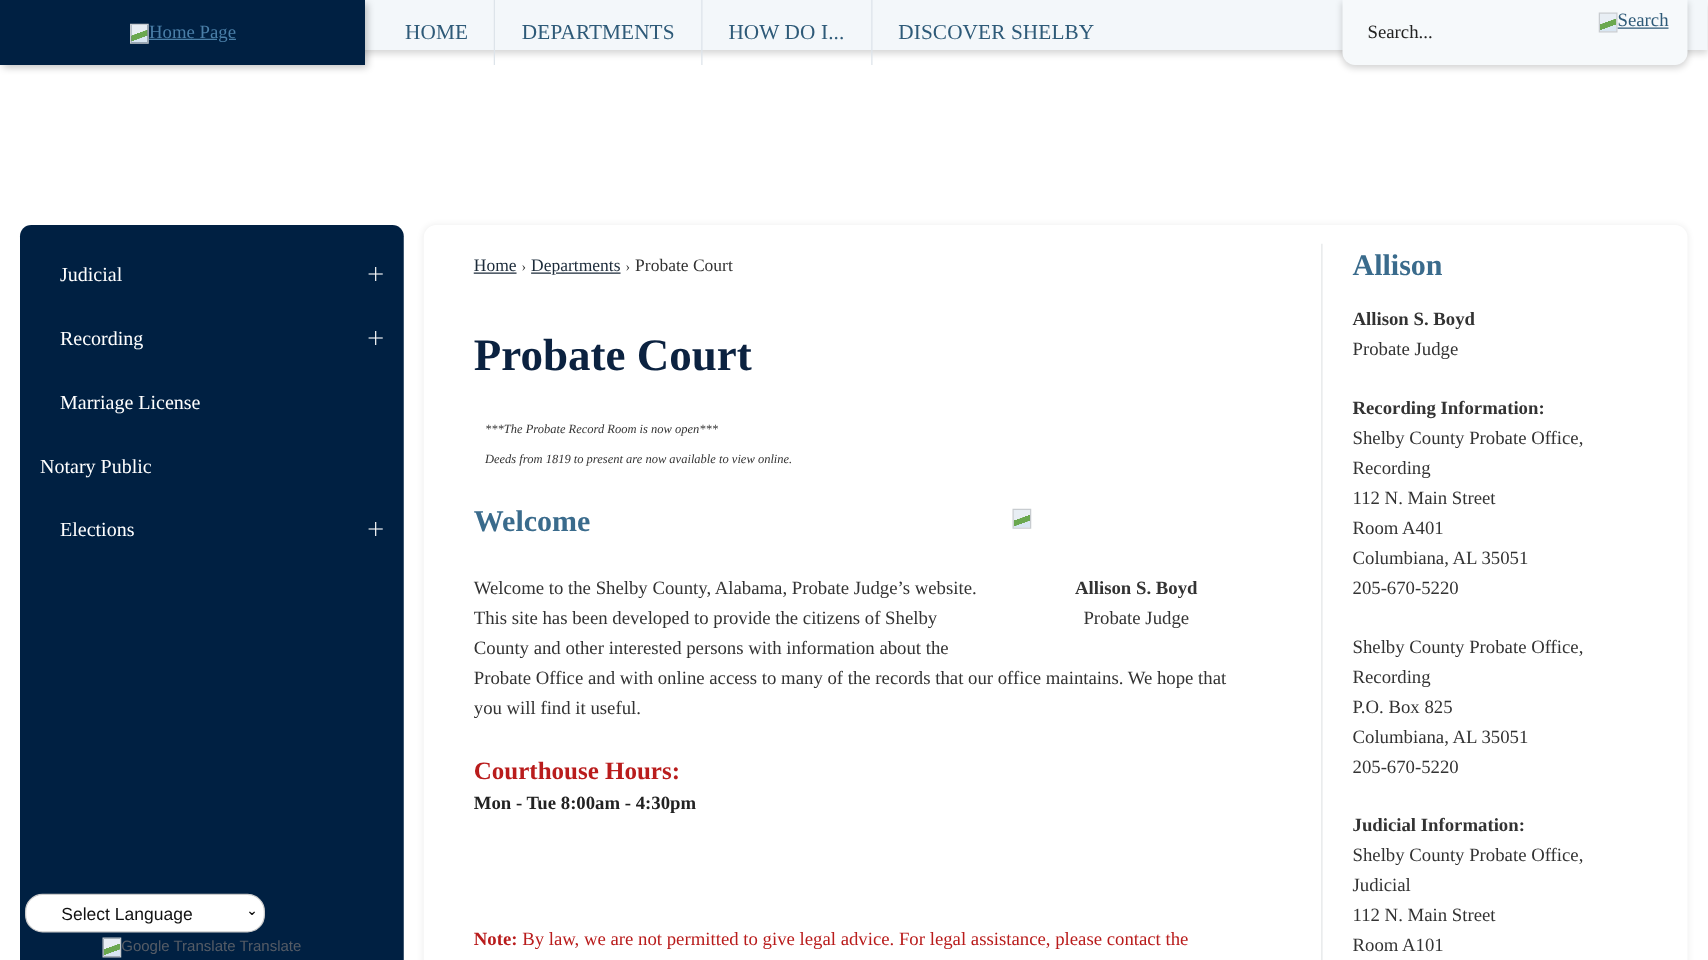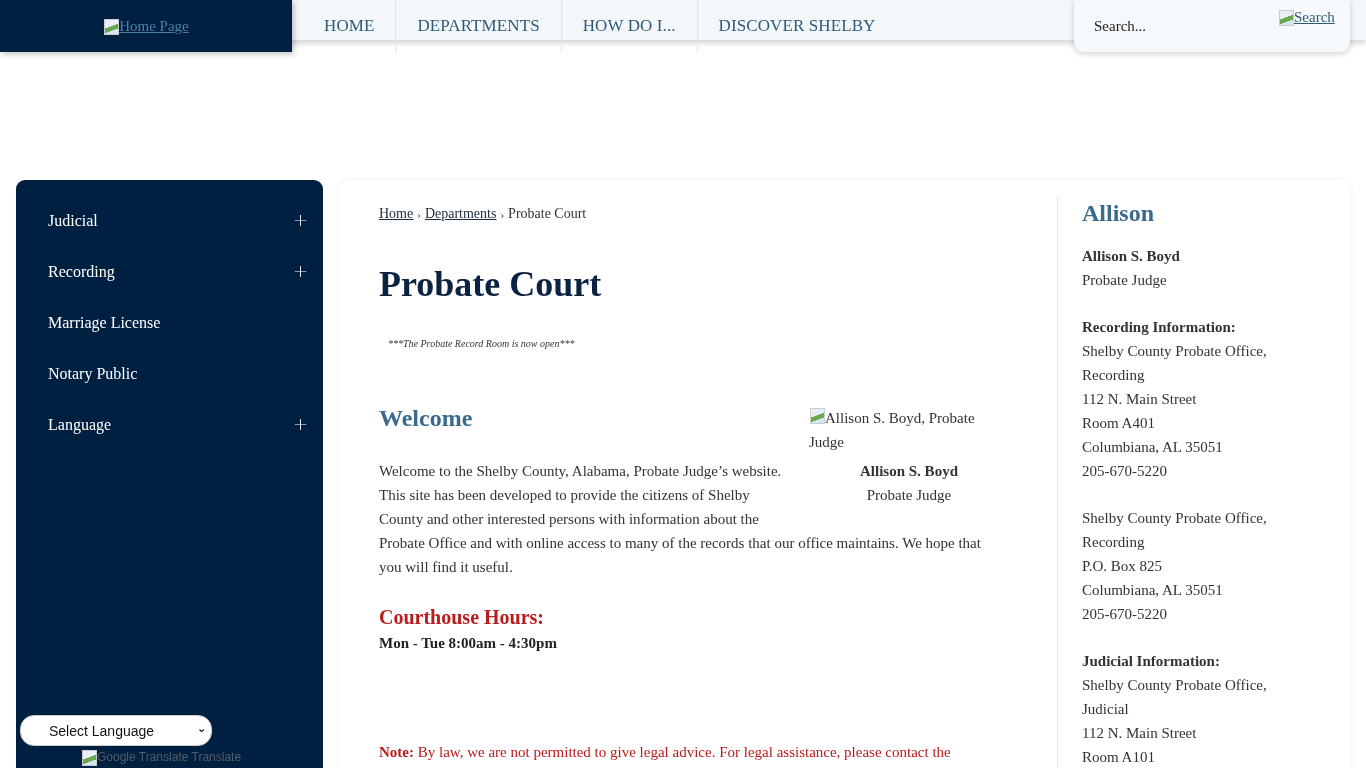--- a/index.html
+++ b/index.html
@@ -81,25 +81,25 @@
     <span>Judicial</span>
     <span class="side-plus">+</span>
   </div>
   <div class="side-item" style="top:67px;">
     <span>Recording</span>
     <span class="side-plus">+</span>
   </div>
   <div class="side-item" style="top:118px;">
     <span>Marriage License</span>
   </div>
-  <div class="side-item" style="top:169px;">
+  <div class="side-item" style="top:169px;padding-left:16px;">
     <span>Notary Public</span>
   </div>
   <div class="side-item" style="top:220px;">
-    <span>Language</span>
+    <span>Elections</span>
     <span class="side-plus">+</span>
   </div>
 </div>
 
 <select class="lang-select">
   <option>Select Language</option>
 </select>
 <span class="lang-chev">⌄</span>
 <div class="gt-label">
   <span class="broken-img"></span>
@@ -109,28 +109,29 @@
 <div class="main-card"></div>
 
 <div class="breadcrumb">
   <a>Home</a><span class="sep">›</span><a>Departments</a><span class="sep">›</span><span>Probate Court</span>
 </div>
 
 <h1 class="page-title">Probate Court</h1>
 
 <div class="notice">
   <div>***The Probate Record Room is now open***</div>
+  <div>Deeds from 1819 to present are now available to view online.</div>
 </div>
 
 <h2 class="welcome-h">Welcome</h2>
 
 <div class="welcome-text">
   <div class="judge-img">
     <div class="judge-alt">
-      <span class="broken-img"></span><span>Allison S. Boyd, Probate Judge</span>
+      <span class="broken-img"></span>
     </div>
     <div class="judge-cap">
       <b>Allison S. Boyd</b>
       <span>Probate Judge</span>
     </div>
   </div>
   <span>Welcome to the Shelby County, Alabama, Probate Judge’s website. This site has been developed to provide the citizens of Shelby County and other interested persons with information about the Probate Office and with online access to many of the records that our office maintains. We hope that you will find it useful.</span>
 </div>
 
 <h3 class="hours-h">Courthouse Hours:</h3>

